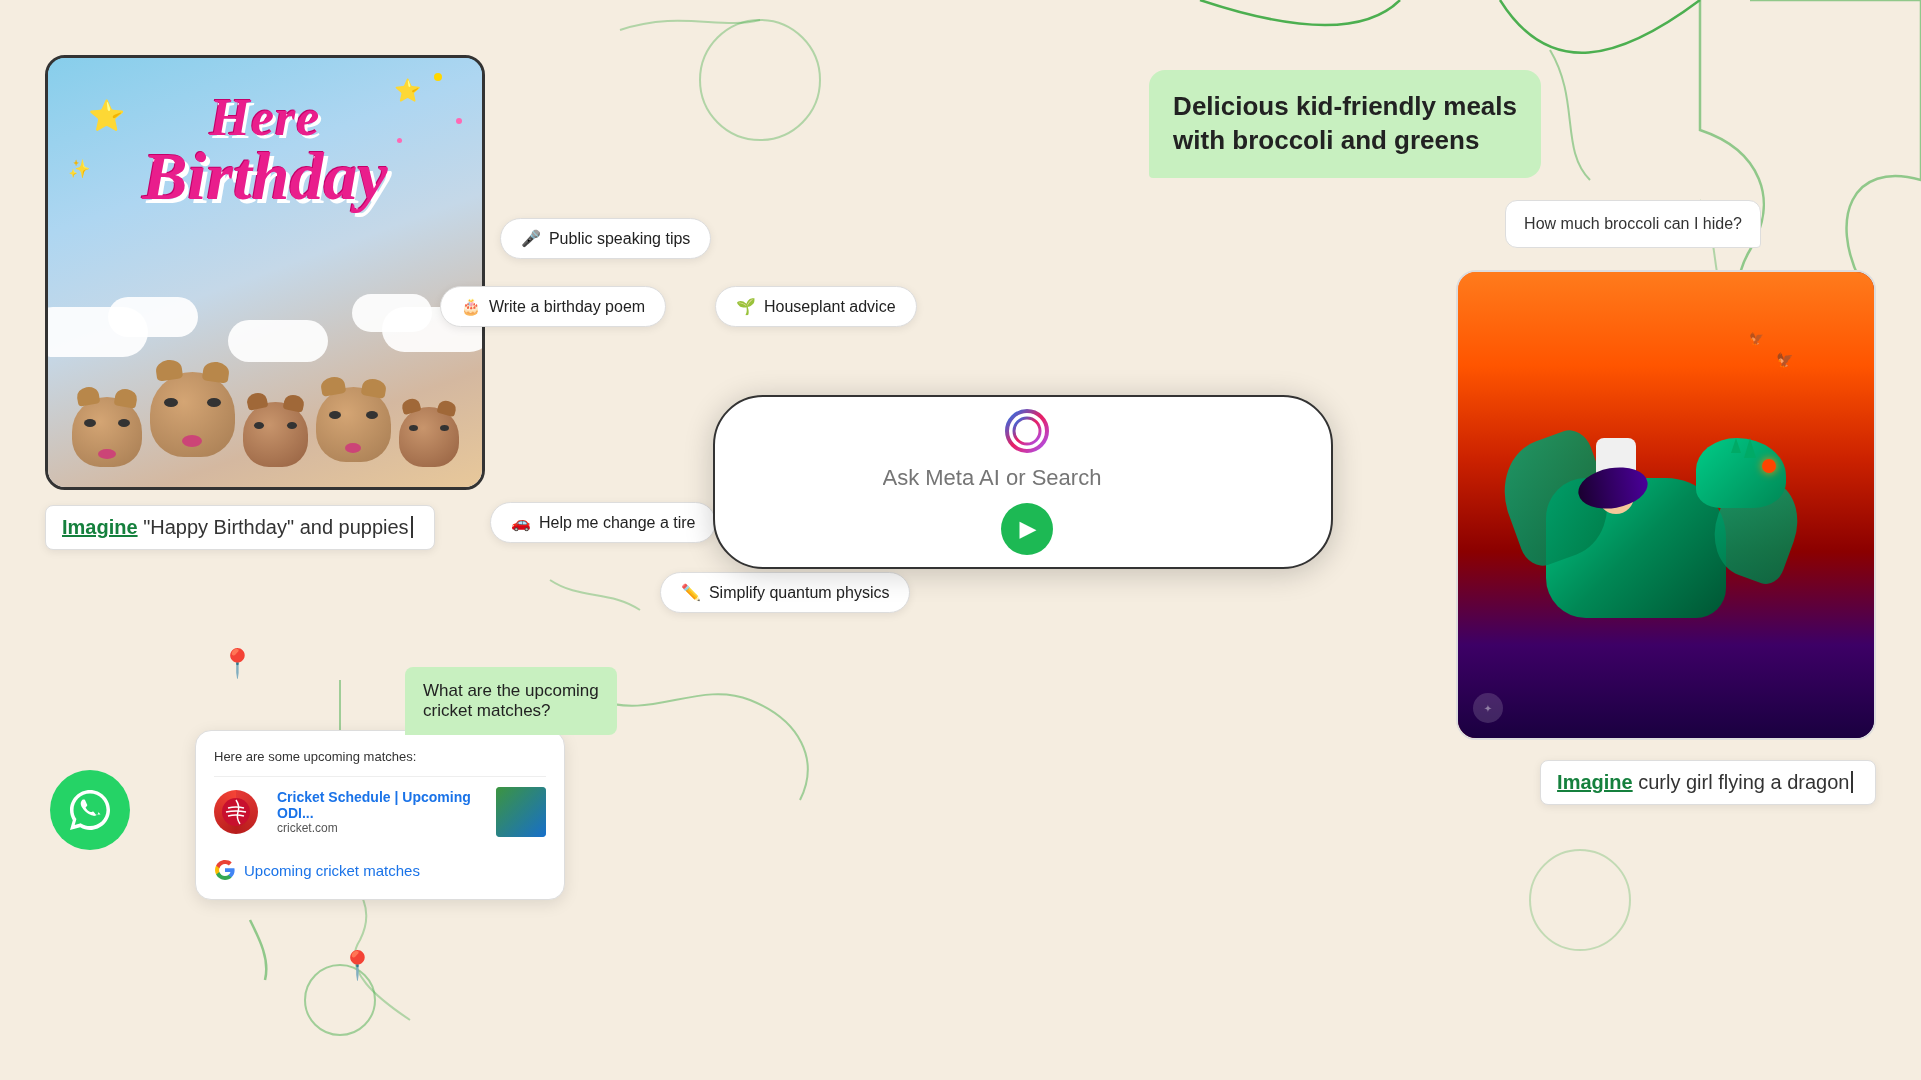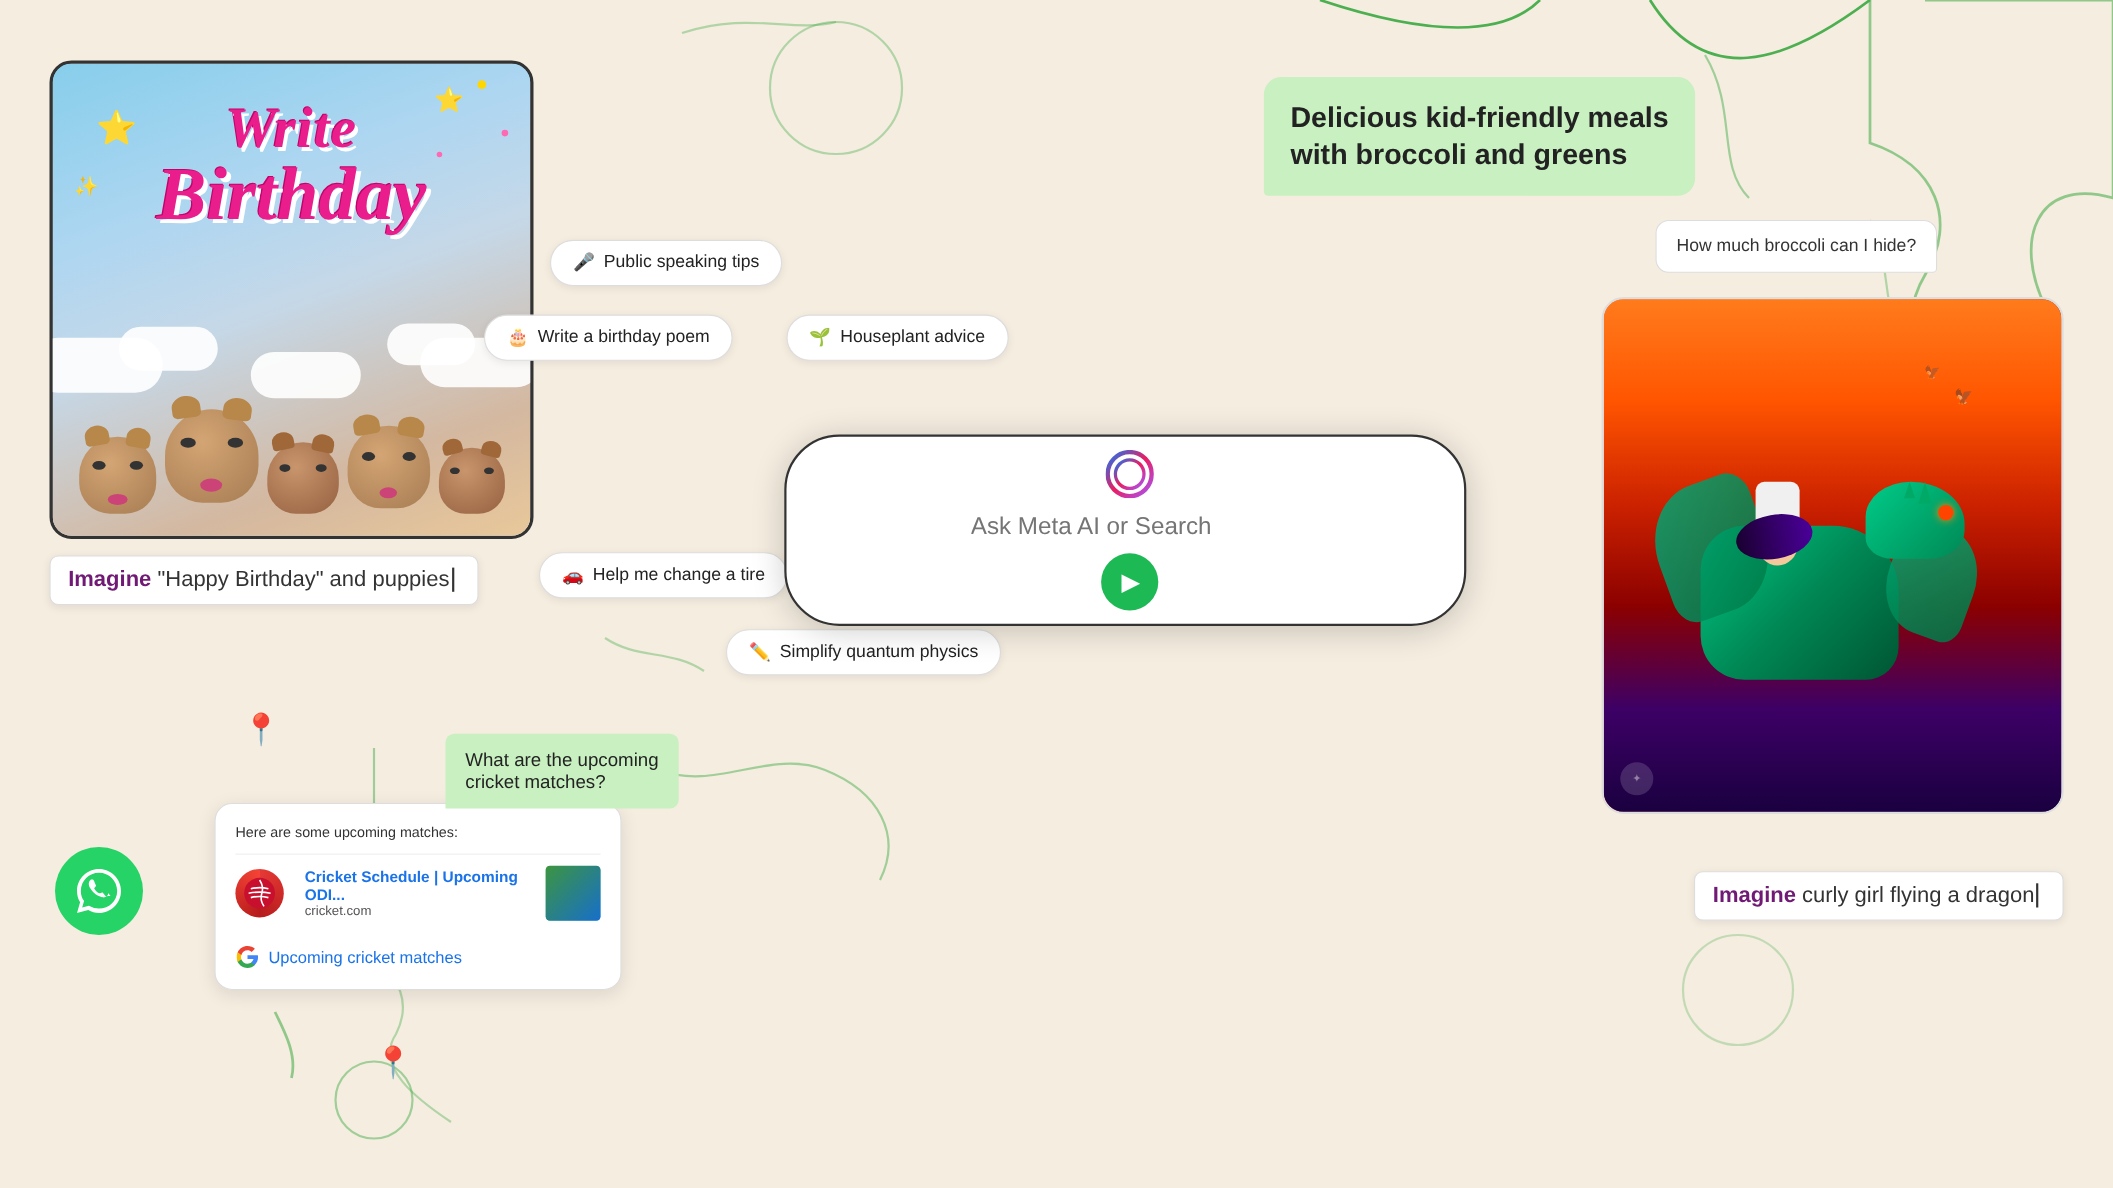--- a/index.html
+++ b/index.html
@@ -141,22 +141,23 @@
       color: #333;
       background: white;
       border: 1.5px solid #ddd;
       border-radius: 8px;
       padding: 10px 16px;
       z-index: 6;
       box-shadow: 0 2px 8px rgba(0,0,0,0.08);
     }
 
     .imagine-keyword {
-      color: #701a75;
+      color: #15803d;
       font-weight: 600;
+      text-decoration: underline;
     }
 
     
     .dragon-card {
       position: absolute;
       right: 45px;
       top: 270px;
       width: 420px;
       height: 470px;
       border-radius: 20px;
@@ -363,21 +364,21 @@
     <div style="position:absolute;top:15px;right:40px;width:8px;height:8px;background:#ffd700;border-radius:50%;"></div>
     <div style="position:absolute;top:60px;right:20px;width:6px;height:6px;background:#ff69b4;border-radius:50%;"></div>
     <div style="position:absolute;top:80px;right:80px;width:5px;height:5px;background:#ff69b4;border-radius:50%;"></div>
 
     <div class="cloud" style="width:120px;height:50px;bottom:130px;left:-20px;"></div>
     <div class="cloud" style="width:90px;height:40px;bottom:150px;left:60px;"></div>
     <div class="cloud" style="width:110px;height:45px;bottom:135px;right:-10px;"></div>
     <div class="cloud" style="width:80px;height:38px;bottom:155px;right:50px;"></div>
     <div class="cloud" style="width:100px;height:42px;bottom:125px;left:180px;"></div>
 
-    <div class="birthday-text-happy">Write</div>
+    <div class="birthday-text-happy">Here</div>
     <div class="birthday-text-birthday">Birthday</div>
 
     <div style="position:absolute;bottom:20px;left:0;right:0;height:150px;display:flex;align-items:flex-end;justify-content:center;gap:8px;padding:0 20px;">
 
       <div style="width:70px;height:70px;background:radial-gradient(circle at 40% 35%, #d4a574, #a67c52);border-radius:50% 50% 40% 40%;position:relative;">
         <div style="position:absolute;width:22px;height:18px;background:#b8874a;border-radius:50% 50% 20% 20%;top:-10px;left:5px;transform:rotate(-10deg);"></div>
         <div style="position:absolute;width:22px;height:18px;background:#b8874a;border-radius:50% 50% 20% 20%;top:-8px;right:5px;transform:rotate(10deg);"></div>
         <div style="position:absolute;width:12px;height:8px;background:#333;border-radius:50%;top:22px;left:12px;"></div>
         <div style="position:absolute;width:12px;height:8px;background:#333;border-radius:50%;top:22px;right:12px;"></div>
         <div style="position:absolute;width:18px;height:10px;background:#c47;border-radius:50%;bottom:8px;left:50%;transform:translateX(-50%);"></div>
@@ -511,21 +512,21 @@
         </div>
       </div>
     </div>
 
     <div style="position:absolute;bottom:15px;left:15px;opacity:0.5;">
       <div style="width:30px;height:30px;border-radius:50%;background:rgba(255,255,255,0.3);display:flex;align-items:center;justify-content:center;font-size:10px;color:white;">✦</div>
     </div>
   </div>
 </div>
 
-<div class="imagine-prompt" style="right:45px;top:792px;">
+<div class="imagine-prompt" style="right:45px;top:760px;">
   <span class="imagine-keyword">Imagine</span><span> curly girl flying a dragon</span><span style="border-left:2px solid #333;margin-left:2px;">&nbsp;</span>
 </div>
 
 <div class="cricket-bubble" style="left:405px;bottom:345px;">
   <span style="white-space:pre-line;">What are the upcoming
 cricket matches?</span>
 </div>
 
 <div class="cricket-card">
   <div class="cricket-result-text">

